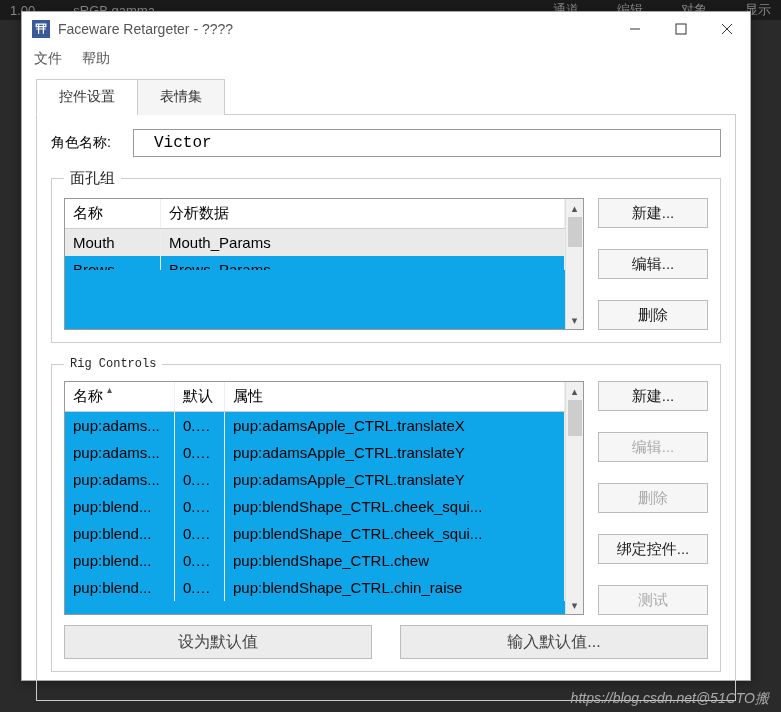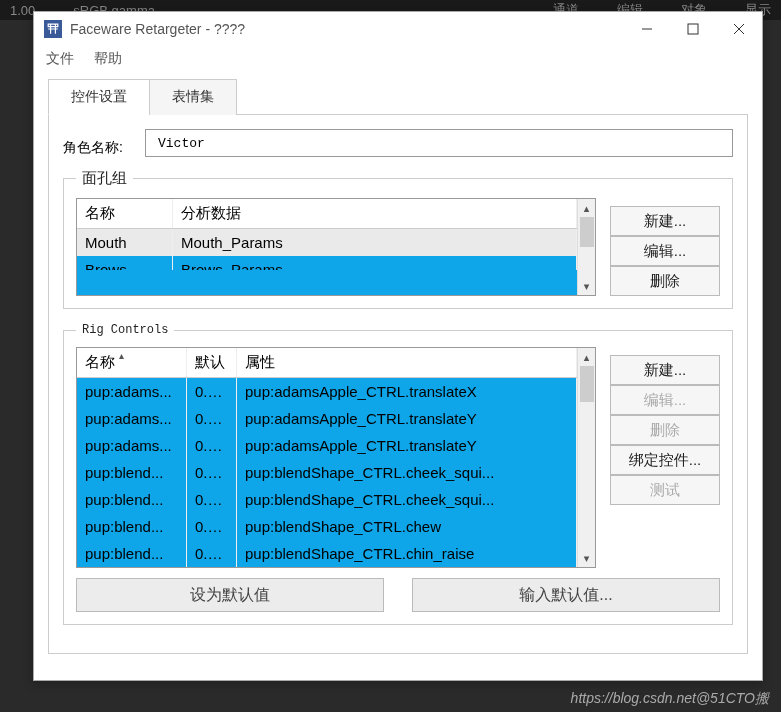--- a/index.html
+++ b/index.html
@@ -1,33 +1,33 @@
 <!DOCTYPE html>
 <html><head>
 <meta charset="utf-8">
 <style>
 * { box-sizing: border-box; margin: 0; padding: 0; }
 body { background: #2a2a2a; font-family: "Microsoft YaHei", "Segoe UI", Tahoma, sans-serif; font-size: 14px; width: 781px; height: 712px; overflow: hidden; position: relative; }
 .bgbar { position: absolute; top: 0; left: 0; right: 0; height: 20px; background: #1a1a1a; color: #888; display: flex; align-items: center; padding: 0 10px; gap: 38px; font-size: 13px; }
-.window { position: absolute; top: 11px; left: 33px; width: 730px; height: 670px; background: #fff; border: 1px solid #aaa; box-shadow: 0 2px 10px rgba(0,0,0,.3); }
+.window { position: absolute; top: 11px; left: 21px; width: 730px; height: 670px; background: #fff; border: 1px solid #aaa; box-shadow: 0 2px 10px rgba(0,0,0,.3); }
 .titlebar { height: 34px; display: flex; align-items: center; padding: 0 0 0 10px; color: #555; font-size: 14px; }
 .titlebar .icon { width: 18px; height: 18px; background: #3a5999; margin-right: 8px; display:flex; align-items:center; justify-content:center; }
 .titlebar .icon svg { width:12px; height:12px; }
 .titlebar .spacer { flex: 1; }
 .winbtn { width: 46px; height: 30px; display: flex; align-items: center; justify-content: center; color: #333; }
 .menubar { padding: 4px 12px 10px 12px; color: #555; }
 .menubar span { margin-right: 16px; }
 .content { padding: 0 14px 14px 14px; }
 .tabstrip { display: flex; border-bottom: 1px solid #ccc; }
 .tab { padding: 8px 22px; border: 1px solid #ccc; border-bottom: none; background: #f5f5f5; margin-right: -1px; color: #333; position: relative; top: 1px; }
 .tab.active { background: #fff; border-bottom: 1px solid #fff; }
 .panel { border: 1px solid #ccc; border-top: none; padding: 14px 14px 14px 14px; }
-.row { display: flex; align-items: flex-end; margin-bottom: 12px; }
+.row { display: flex; align-items: center; margin-bottom: 12px; }
 .row label { width: 82px; display: inline-block; color: #000; }
-.row input[type=text] { flex: 1; border: 1px solid #999; padding: 3px 12px; font-family: "Courier New", monospace; font-size: 13px; height: 28px; }
+.row input[type=text] { flex: 1; border: 1px solid #999; padding: 3px 20px; font-family: "Courier New", monospace; font-size: 16px; height: 28px; }
 fieldset { border: 1px solid #ccc; padding: 10px 12px 12px 12px; margin-bottom: 14px; }
 fieldset legend { padding: 0 6px; color: #222; font-size: 15px; }
 fieldset.rig legend { font-family: "Courier New", monospace; font-size: 12px; }
 .hbox { display: flex; gap: 14px; }
 .listwrap { flex: 1; border: 1px solid #999; position: relative; background: #0ea5e9; }
 .listhead { display: flex; border-bottom: 1px solid #ccc; background: #fff; font-size: 15px; }
 .listhead .col, .listrow .col { padding: 5px 8px; border-right: 1px solid #eee; overflow: hidden; white-space: nowrap; text-overflow: ellipsis; }
 .listhead .col { position: relative; }
 .sortcaret { position: absolute; top: 2px; left: 42px; font-size: 10px; color: #555; }
 .listbody { }
@@ -36,21 +36,21 @@
 .fg .col:nth-child(1), .fg .listhead .col:nth-child(1){ width: 96px; flex: none; }
 .fg .col:nth-child(2){ flex: 1; }
 .rc .col:nth-child(1){ width: 110px; flex: none; }
 .rc .col:nth-child(2){ width: 50px; flex: none; }
 .rc .col:nth-child(3){ flex: 1; }
 .scrollbar { width: 18px; background: #f0f0f0; border-left: 1px solid #ddd; display: flex; flex-direction: column; align-items: center; justify-content: space-between; }
 .scrollbar .arrow { height: 18px; width: 100%; display:flex; align-items:center; justify-content:center; color:#555; font-size:11px; }
 .scrollbar .thumb { width: 14px; background: #cdcdcd; }
 .listflex { display: flex; }
 .listcol { flex: 1; }
-.btncol { display: flex; flex-direction: column; gap: 0; width: 110px; margin-top: 8px; }
+.btncol { display: flex; flex-direction: column; gap: 21px; width: 110px; }
 .btn { border: 1px solid #bbb; background: #f6f6f6; height: 30px; display: flex; align-items: center; justify-content: center; color: #222; font-size: 15px; }
 .btn.disabled { color: #aaa; }
 .footbtns { display: flex; gap: 28px; margin-top: 10px; }
 .footbtns .btn { flex: 1; height: 34px; background: #ececec; color: #444; font-size: 16px; }
 .watermark { position: absolute; bottom: 4px; right: 12px; color: #aaa; font-size: 14px; font-style: italic; }
 </style>
 </head>
 <body>
 
 <div class="bgbar">

